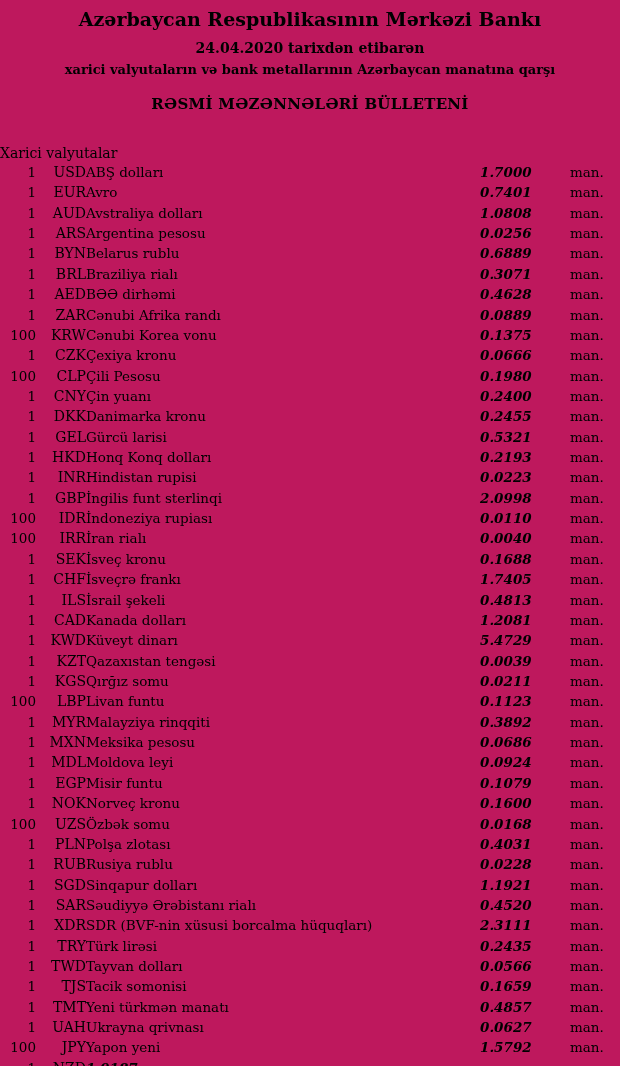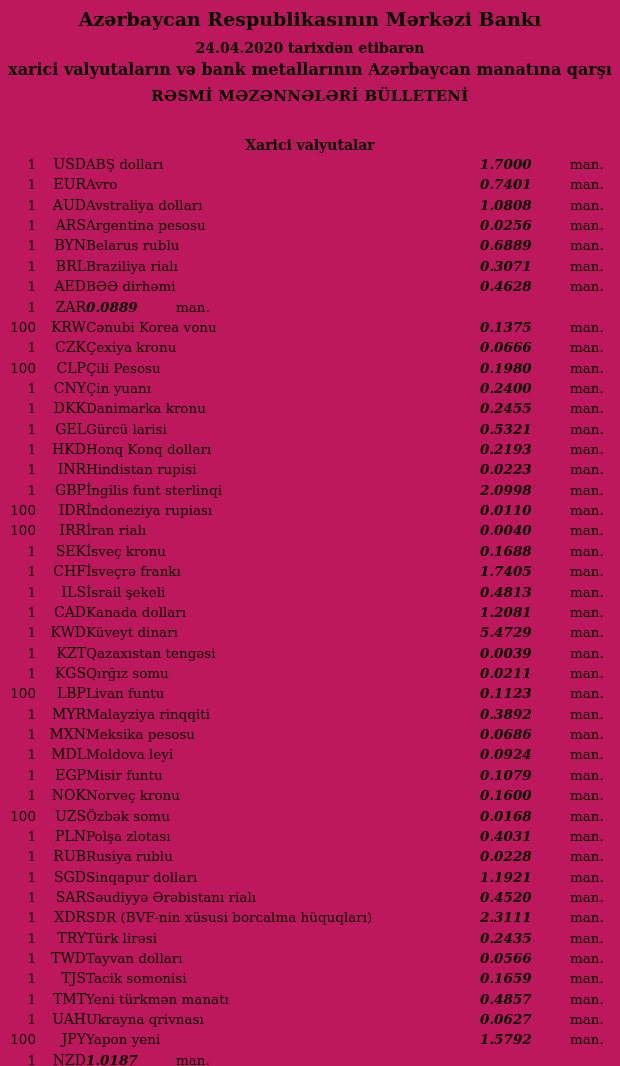--- a/index.html
+++ b/index.html
@@ -23,38 +23,37 @@
     line-height: 24px;
   }
   .date-line {
     margin-top: 7px;
     font-size: 14px;
     font-weight: bold;
     line-height: 20px;
   }
   .subtitle {
     margin-top: 2px;
-    font-size: 16px;
+    font-size: 13px;
     font-weight: bold;
     line-height: 20px;
     text-align: center;
   }
   .bulletin-title {
-    margin-top: 6px;
+    margin-top: 14px;
     font-size: 15px;
     font-weight: bold;
     line-height: 21px;
     letter-spacing: 0.3px;
   }
   .section-title {
     margin-top: 29px;
     font-size: 14px;
-    font-weight: bold;
+    font-weight: normal;
     line-height: 18px;
-    text-align: center;
   }
   .rates-table {
     margin-top: 2px;
   }
   .row {
     display: flex;
     align-items: baseline;
     height: 20.36px;
     font-size: 13.5px;
     padding-right: 18px;
@@ -155,20 +154,21 @@
     <span class="qty">1</span>
     <span class="code">AED</span>
     <span class="name">BƏƏ dirhəmi</span>
     <span class="rate">0.4628</span>
     <span class="unit">man.</span>
   </div>
 
   <div class="row">
     <span class="qty">1</span>
     <span class="code">ZAR</span>
+    <span class="name">Cənubi Afrika randı</span>
     <span class="rate">0.0889</span>
     <span class="unit">man.</span>
   </div>
 
   <div class="row">
     <span class="qty">100</span>
     <span class="code">KRW</span>
     <span class="name">Cənubi Korea vonu</span>
     <span class="rate">0.1375</span>
     <span class="unit">man.</span>

